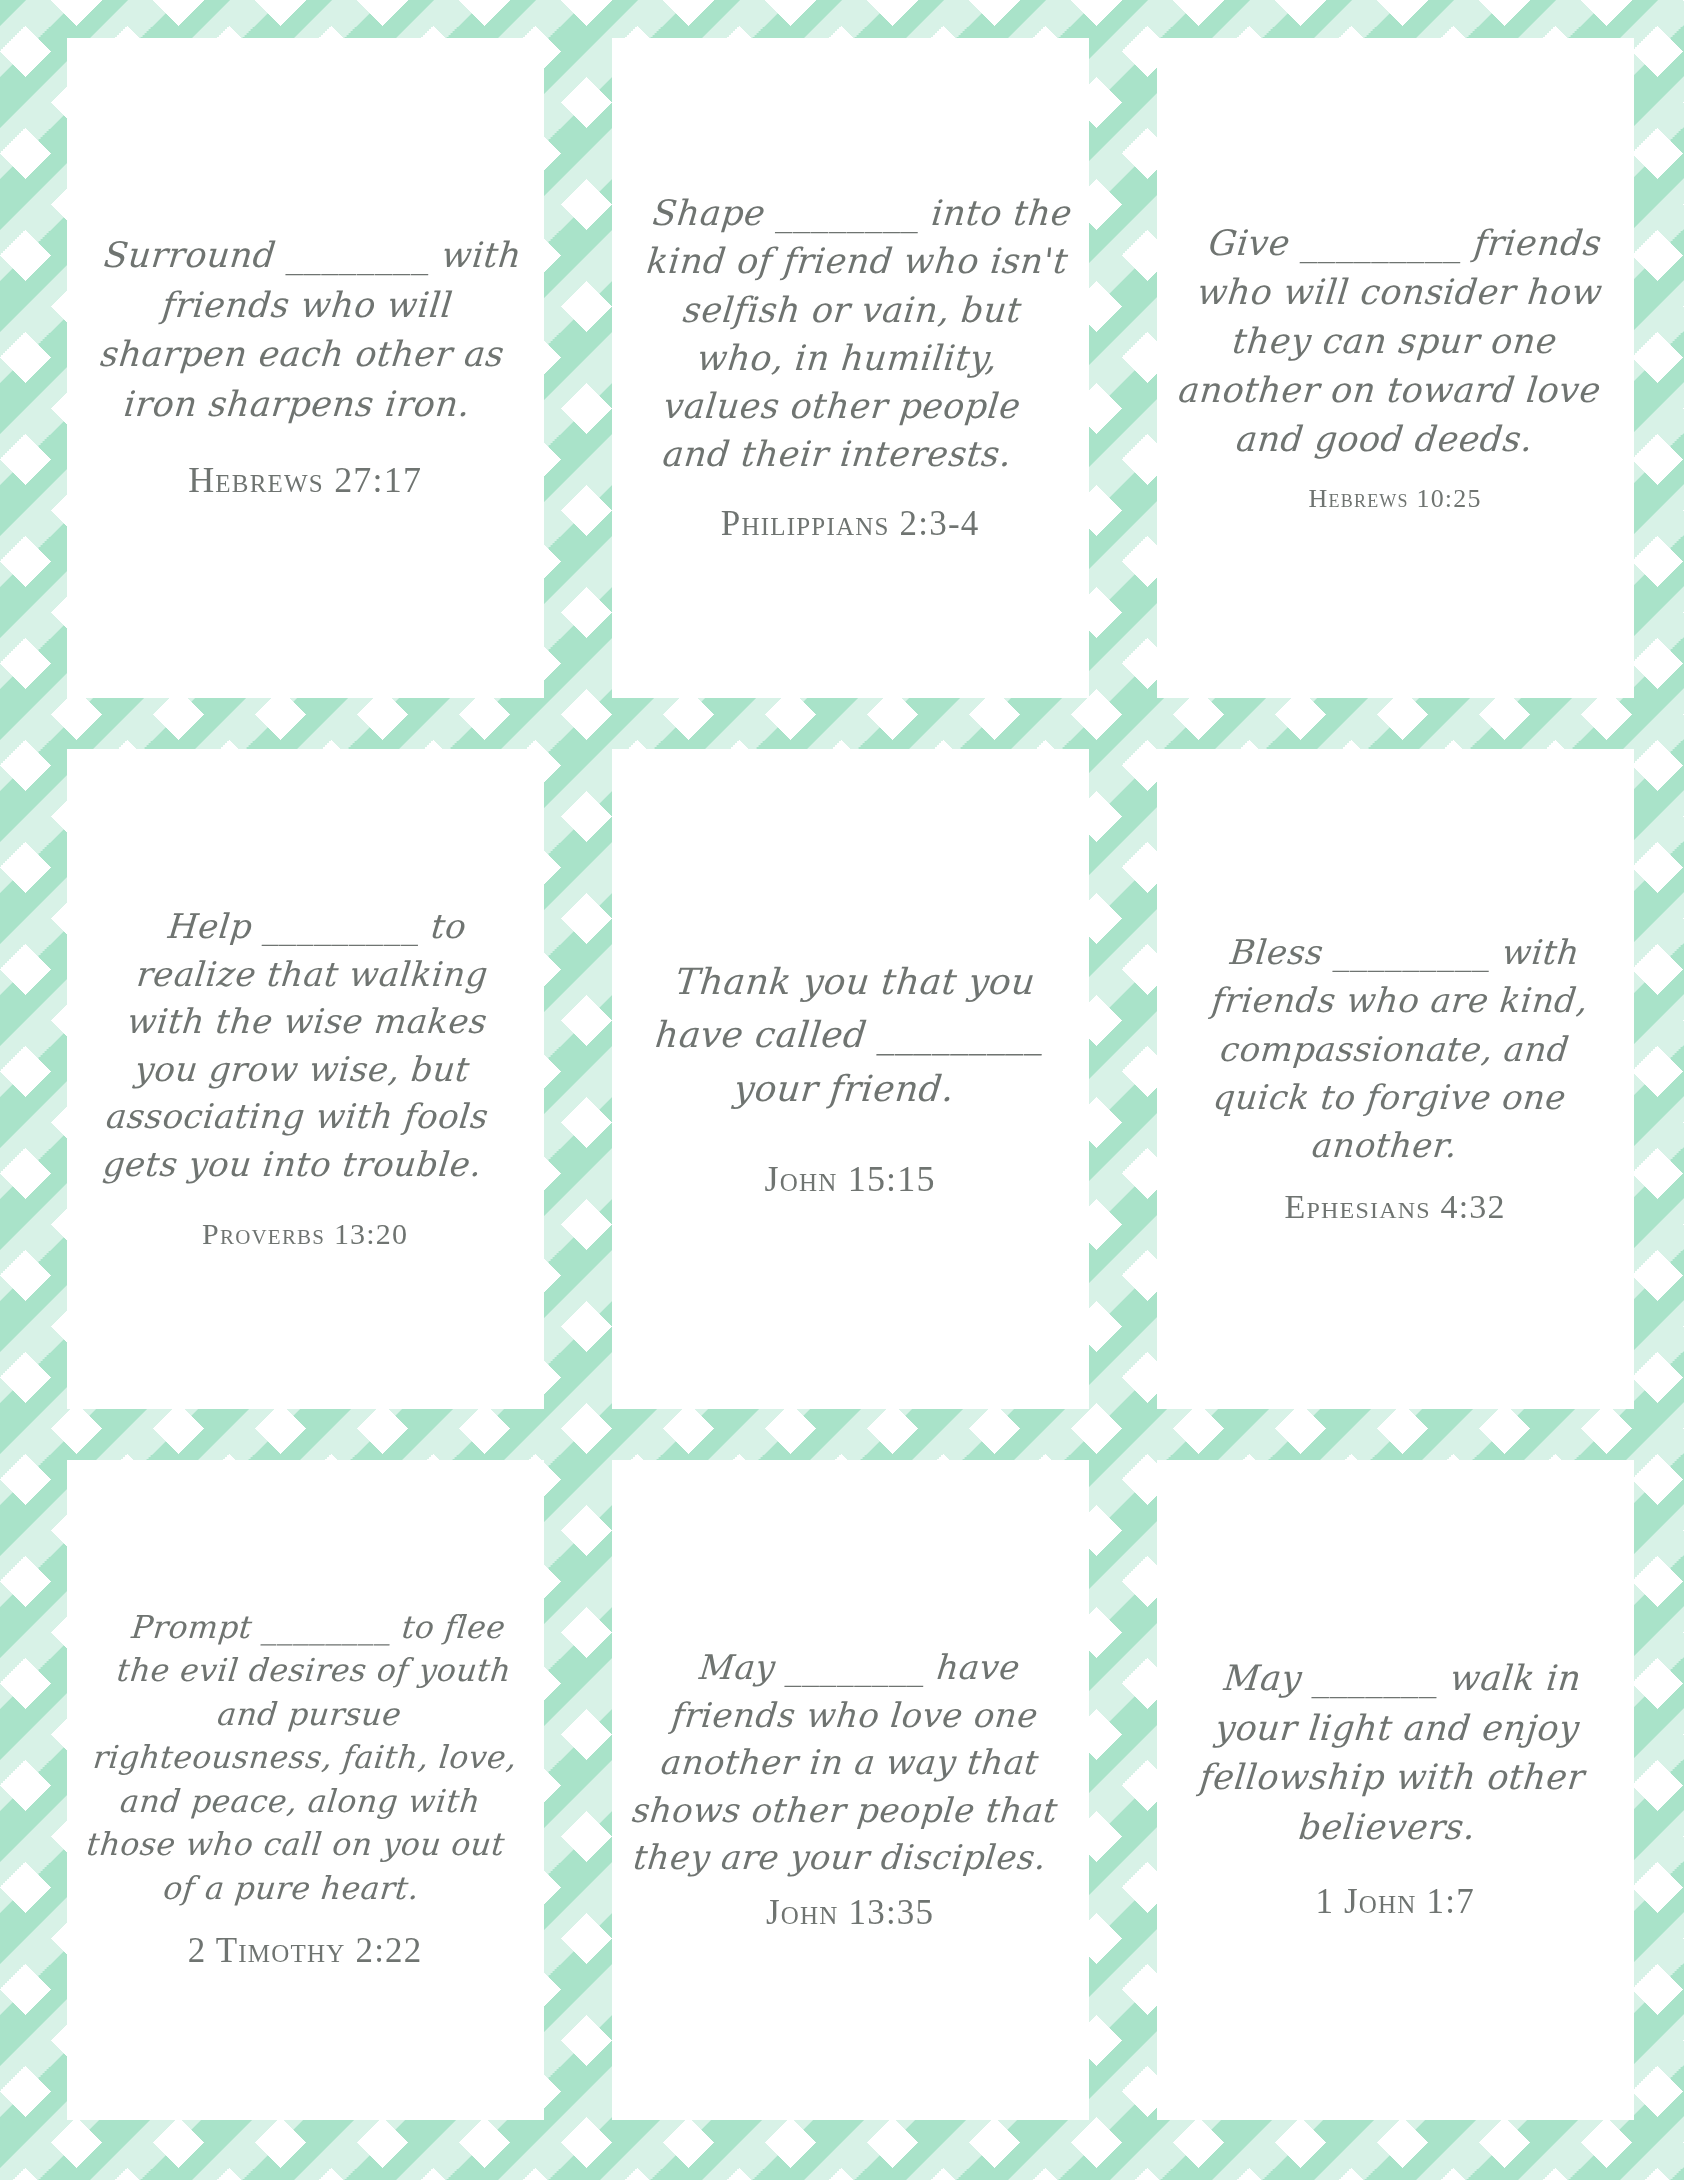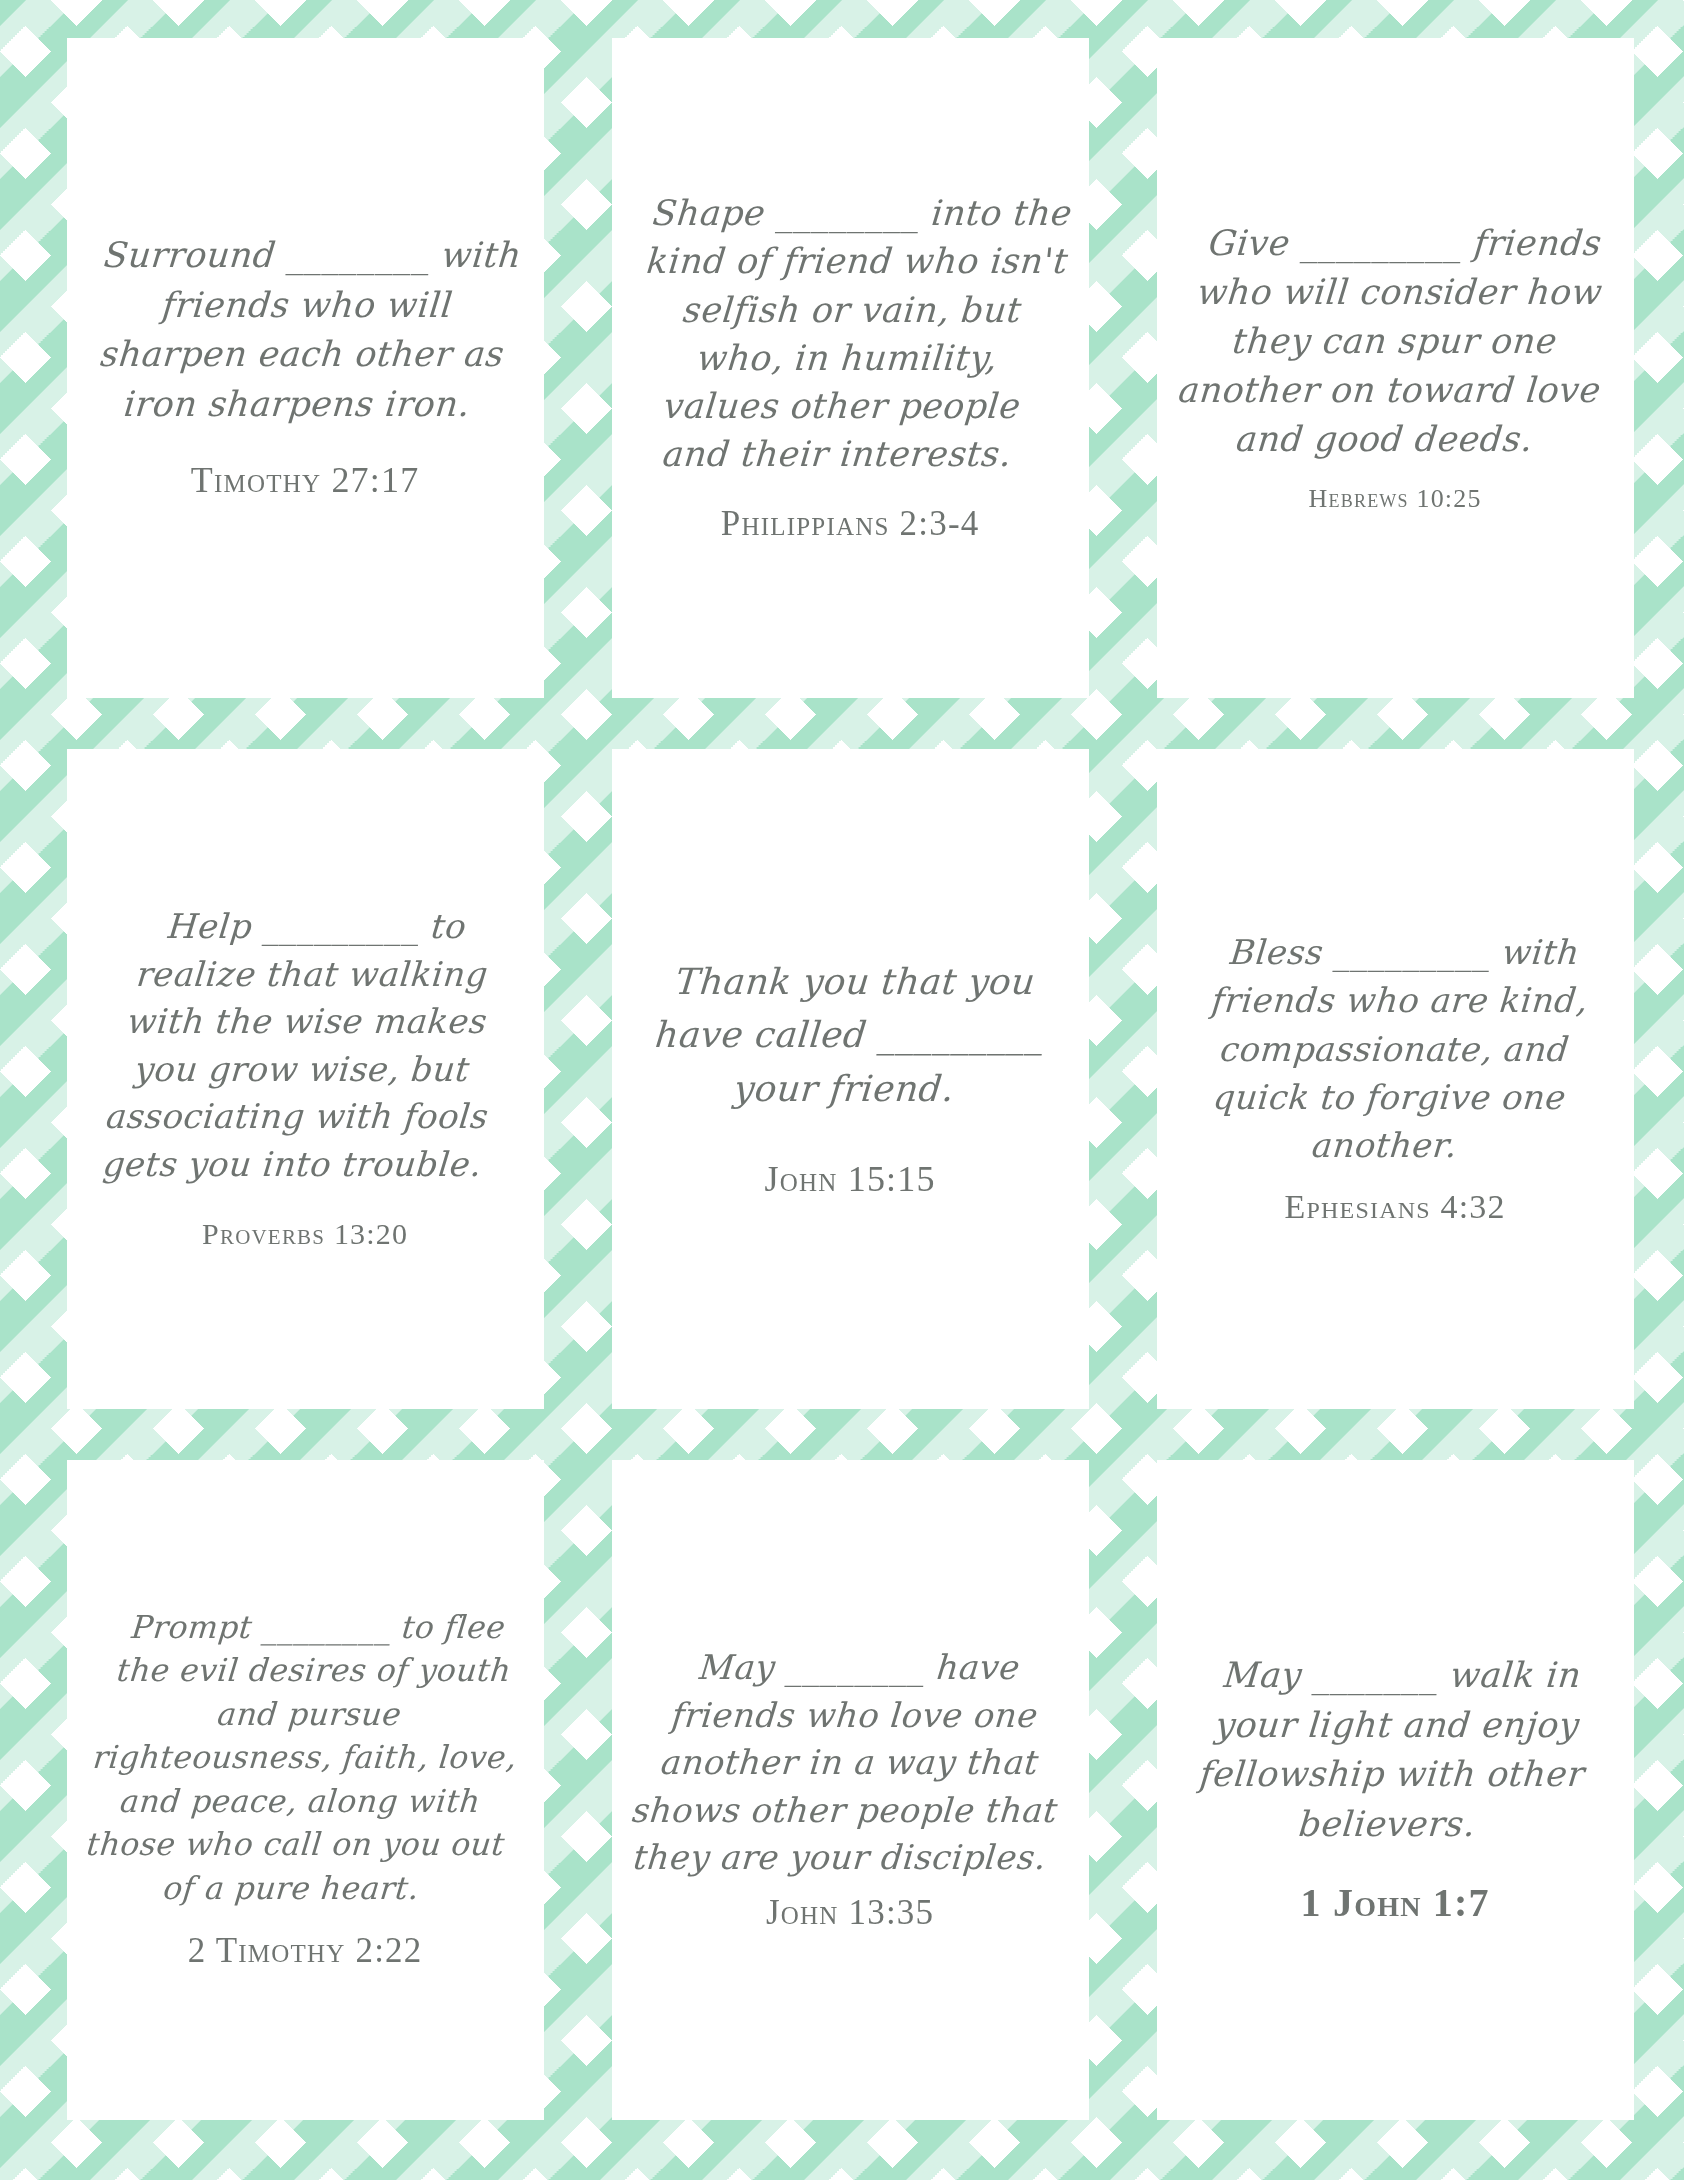--- a/index.html
+++ b/index.html
@@ -109,31 +109,31 @@
   .c5 .verse { font-size: 34px; line-height: 1.42; }
   .c5 .ref   { font-size: 34px; margin-top: 19px; }
 
   .c6 .verse { font-size: 31.5px; line-height: 1.38; }
   .c6 .ref   { font-size: 35px; margin-top: 20.4px; }
 
   .c7 .verse { font-size: 34px; line-height: 1.40; }
   .c7 .ref   { font-size: 35px; margin-top: 11px; }
 
   .c8 .verse { font-size: 35px; line-height: 1.42; }
-  .c8 .ref   { font-size: 40px; margin-top: 29px; font-weight: bold; }
+  .c8 .ref   { font-size: 35px; margin-top: 29px; }
 </style>
 </head>
 <body>
 
 <div class="page">
   <div class="grid">
 
     <div class="card c0">
       <div class="verse">Surround ________ with friends who will sharpen each other as iron sharpens iron.</div>
-      <div class="ref">Timothy 27:17</div>
+      <div class="ref">Hebrews 27:17</div>
     </div>
 
     <div class="card c1">
       <div class="verse">Shape ________ into the kind of friend who isn't selfish or vain, but who, in humility, values other people and their interests.</div>
       <div class="ref">Philippians 2:3-4</div>
     </div>
 
     <div class="card c2">
       <div class="verse">Give _________ friends who will consider how they can spur one another on toward love and good deeds.</div>
       <div class="ref">Hebrews 10:25</div>

